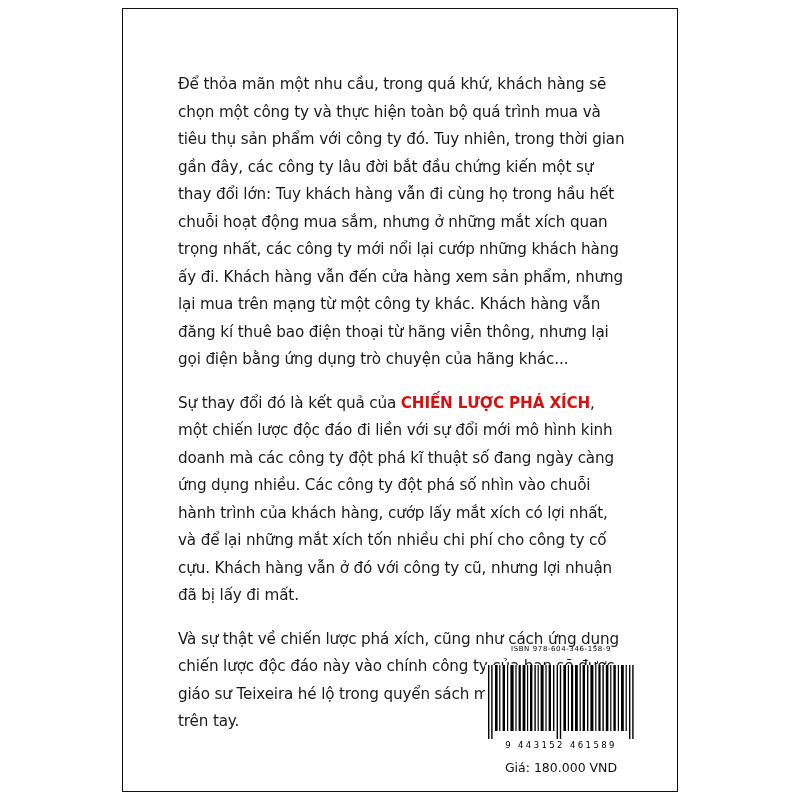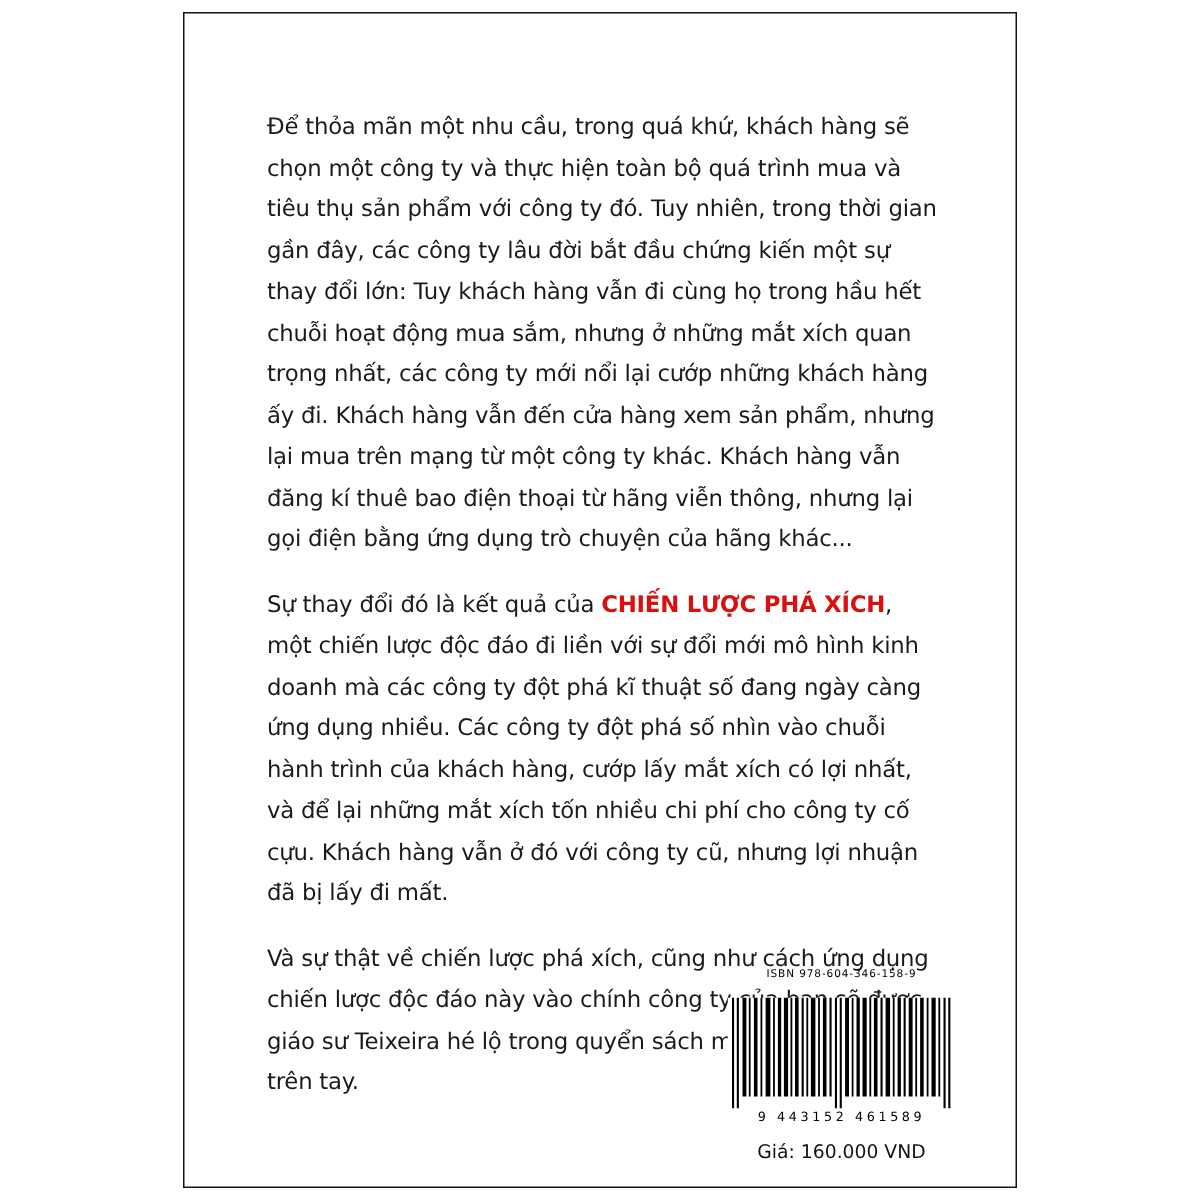--- a/index.html
+++ b/index.html
@@ -142,17 +142,17 @@
           <rect x="128.4" y="0" width="2.4" height="66"></rect>
           <rect x="132.8" y="0" width="1.2" height="66"></rect>
           <rect x="136" y="0" width="2.8" height="66"></rect>
           <rect x="140.6" y="0" width="1.2" height="66"></rect>
           <rect x="144" y="0" width="1.4" height="74"></rect>
           <rect x="147.2" y="0" width="1.4" height="74"></rect>
         </g>
       </svg>
 
       <div class="barcode-digits">9 443152 461589</div>
-      <div class="price">Giá: 160.000 VND</div>
+      <div class="price">Giá: 180.000 VND</div>
     </div>
 
   </div>
 </div>
 
 </body></html>

